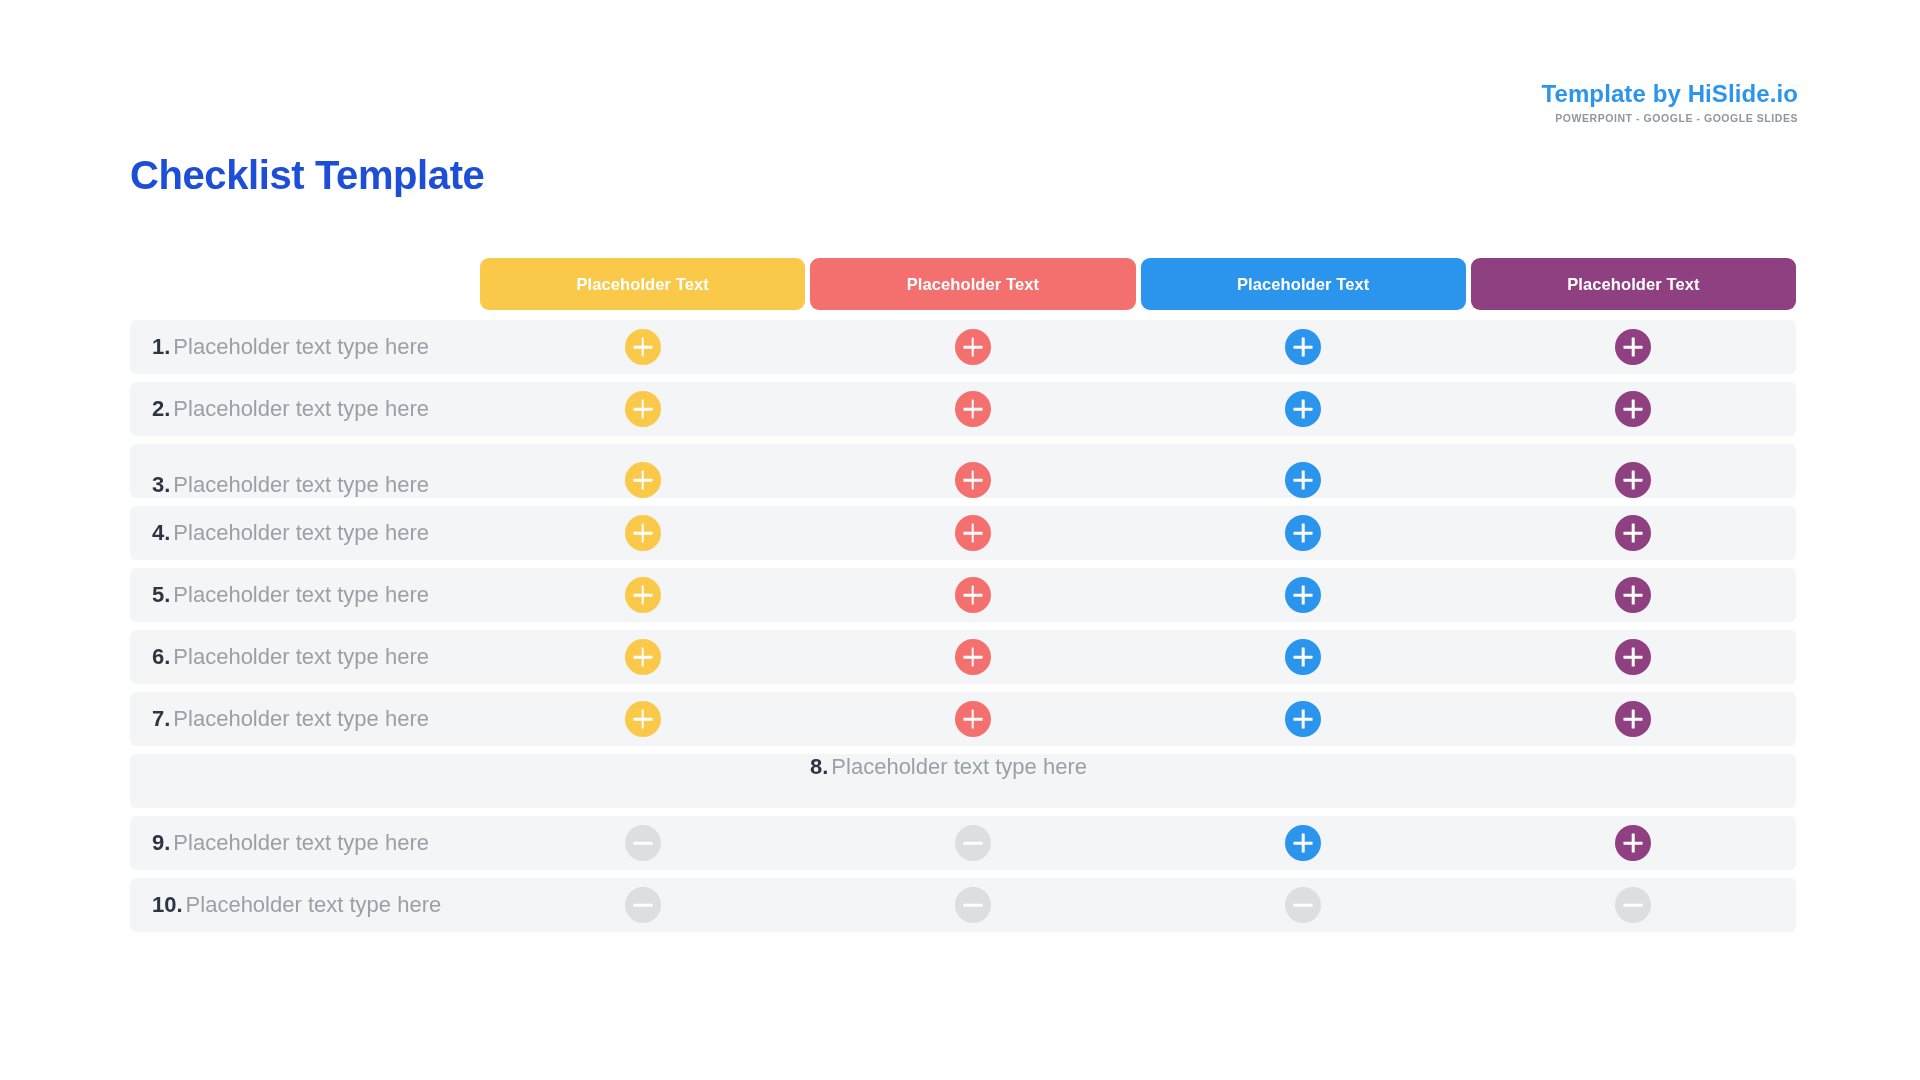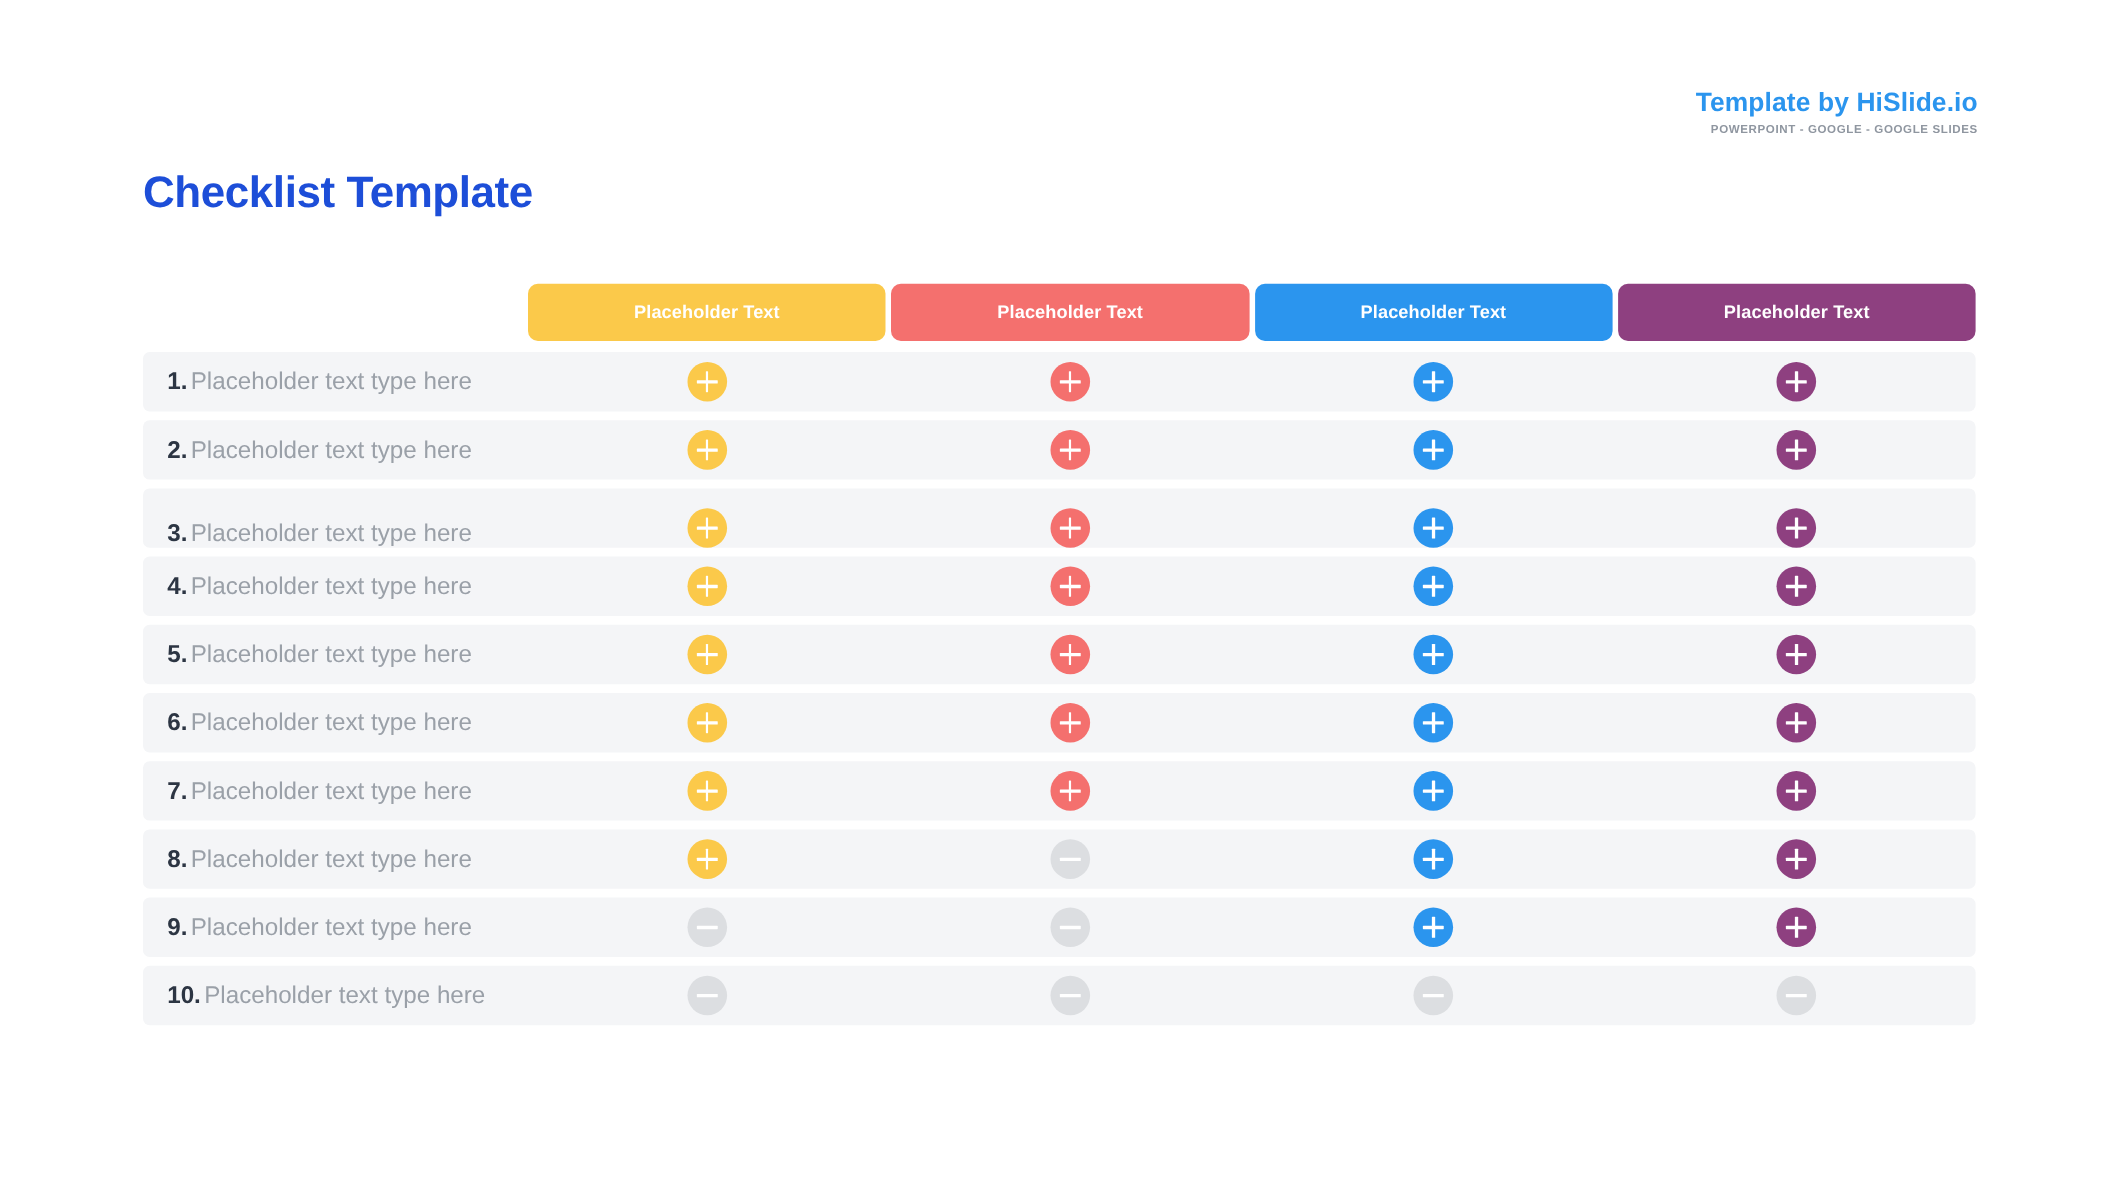--- a/index.html
+++ b/index.html
@@ -305,21 +305,21 @@
             <span class="mark plus" style="background: rgb(244, 112, 110);"></span>
           </div>
           <div class="row-cell">
             <span class="mark plus" style="background: rgb(43, 149, 238);"></span>
           </div>
           <div class="row-cell">
             <span class="mark plus" style="background: rgb(142, 64, 128);"></span>
           </div>
         </div>
       </div>
-      <div class="data-row" style="background: rgb(244, 245, 247);">
+      <div class="data-row" style="background: rgb(244, 245, 247); flex-direction: column;">
         <div class="row-label"><span class="row-num">8.</span><span>Placeholder text type here</span></div>
         <div class="row-cells">
           <div class="row-cell">
             <span class="mark plus" style="background: rgb(251, 201, 74);"></span>
           </div>
           <div class="row-cell">
             <span class="mark minus" style="background: rgb(220, 222, 225);"></span>
           </div>
           <div class="row-cell">
             <span class="mark plus" style="background: rgb(43, 149, 238);"></span>

